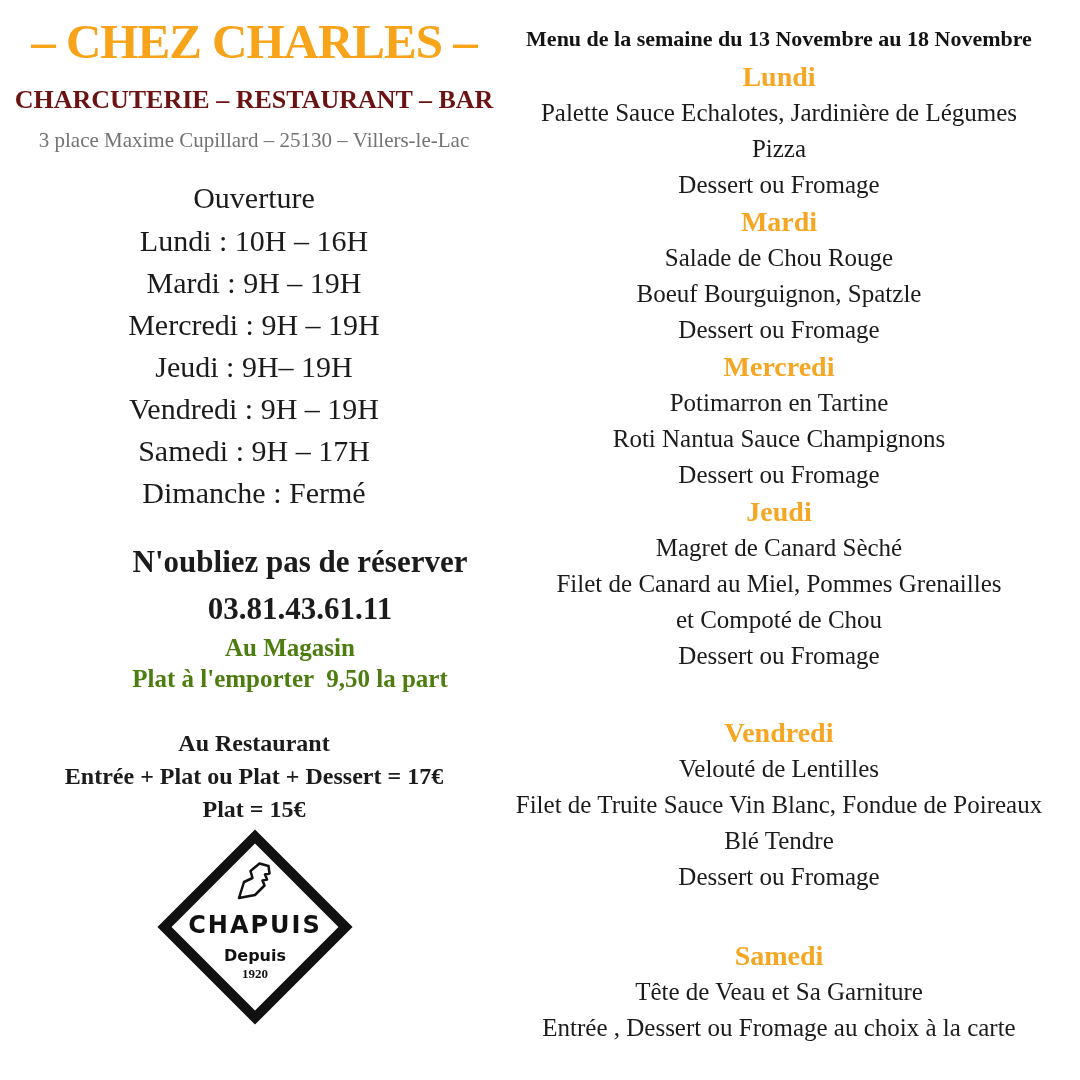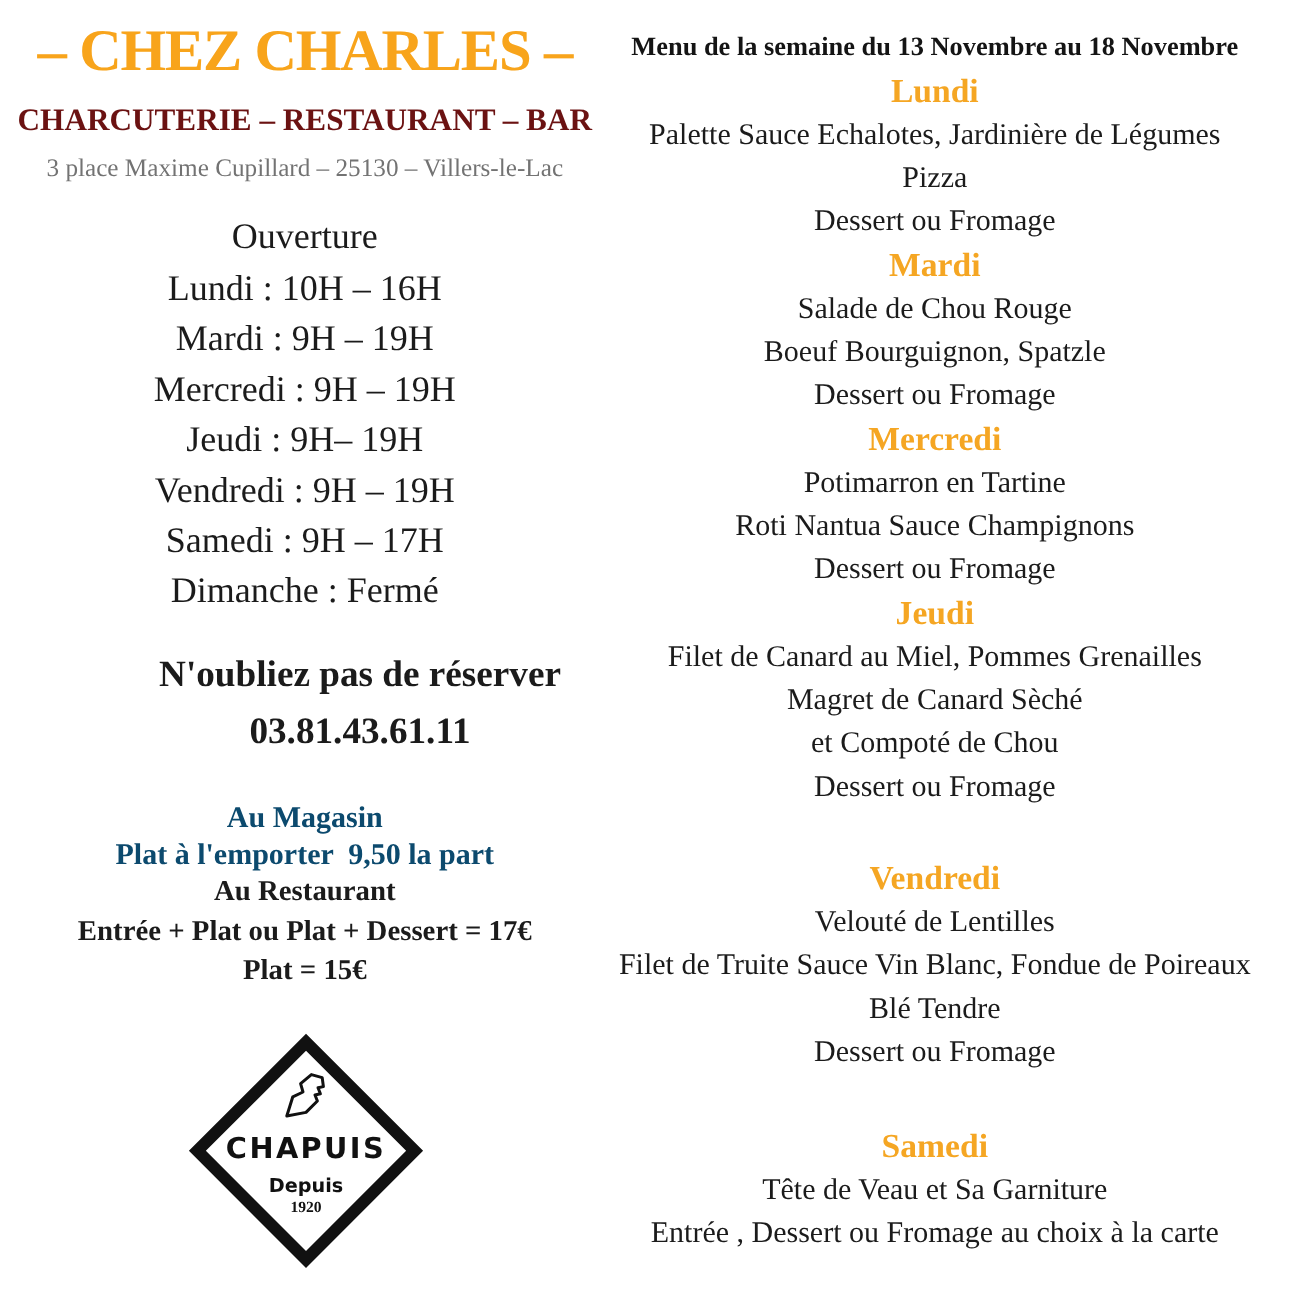--- a/index.html
+++ b/index.html
@@ -23,26 +23,26 @@
   }
   .brand-address{
     position:absolute;left:0;top:126px;width:508px;
     font-size:21px;color:#737373;line-height:28px;
   }
   .hours{position:absolute;left:0;top:176px;width:508px;}
   .hours-title{font-size:30px;line-height:44px;font-weight:normal;margin:0;}
   .hours-line{font-size:30px;line-height:42px;margin:0;}
   .reserve{position:absolute;left:0;top:538px;width:508px;padding-left:46px;}
   .reserve p{margin:0;font-size:31px;font-weight:bold;line-height:47px;}
-  .shop{position:absolute;left:0;top:666px;width:508px;color:#0c4a6e;}
+  .shop{position:absolute;left:0;top:632px;width:508px;color:#4d7c0f;padding-left:36px;}
   .shop p{margin:0;font-size:25px;font-weight:bold;line-height:31px;white-space:pre-wrap;}
   .resto{position:absolute;left:0;top:727px;width:508px;}
   .resto p{margin:0;font-size:24px;font-weight:bold;line-height:33px;}
   
-  .logo{position:absolute;left:158px;top:862px;width:194px;height:194px;}
+  .logo{position:absolute;left:158px;top:830px;width:194px;height:194px;}
   .logo-diamond{
     position:absolute;left:28px;top:28px;width:118px;height:118px;
     border:10px solid #111;background:#fff;transform:rotate(45deg);
   }
   .logo-content{
     position:absolute;left:0;top:0;width:194px;height:194px;
     display:flex;flex-direction:column;align-items:center;
     font-family:"DejaVu Sans","Liberation Sans",sans-serif;
   }
   .logo-hat{margin-top:26px;width:50px;height:50px;}
@@ -129,22 +129,22 @@
 
   <section class="day">
     <h3 class="day-title">Mercredi</h3>
     <p class="dish">Potimarron en Tartine</p>
     <p class="dish">Roti Nantua Sauce Champignons</p>
     <p class="dish">Dessert ou Fromage</p>
   </section>
 
   <section class="day">
     <h3 class="day-title">Jeudi</h3>
+    <p class="dish">Magret de Canard Sèché</p>
     <p class="dish">Filet de Canard au Miel, Pommes Grenailles</p>
-    <p class="dish">Magret de Canard Sèché</p>
     <p class="dish">et Compoté de Chou</p>
     <p class="dish">Dessert ou Fromage</p>
   </section>
 
   <section class="day gap-before">
     <h3 class="day-title">Vendredi</h3>
     <p class="dish">Velouté de Lentilles</p>
     <p class="dish">Filet de Truite Sauce Vin Blanc, Fondue de Poireaux</p>
     <p class="dish">Blé Tendre</p>
     <p class="dish">Dessert ou Fromage</p>

